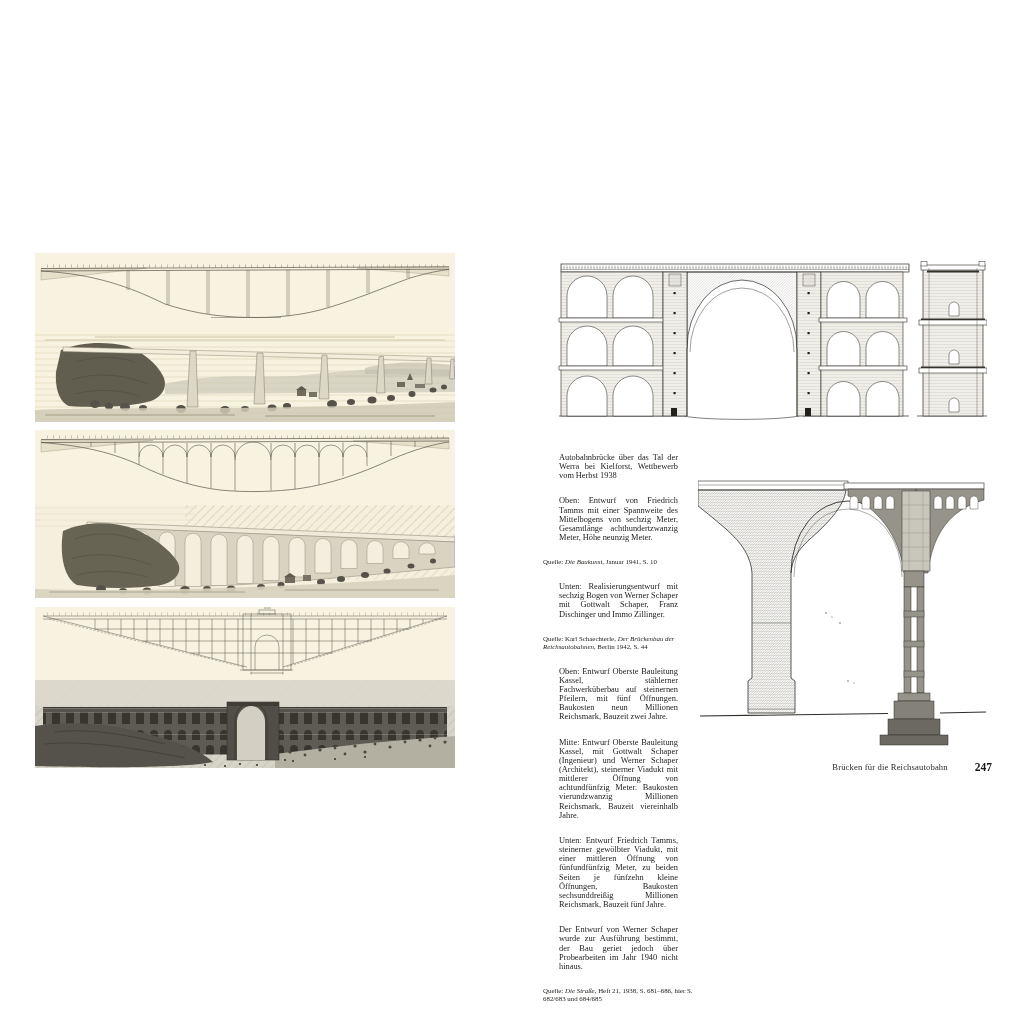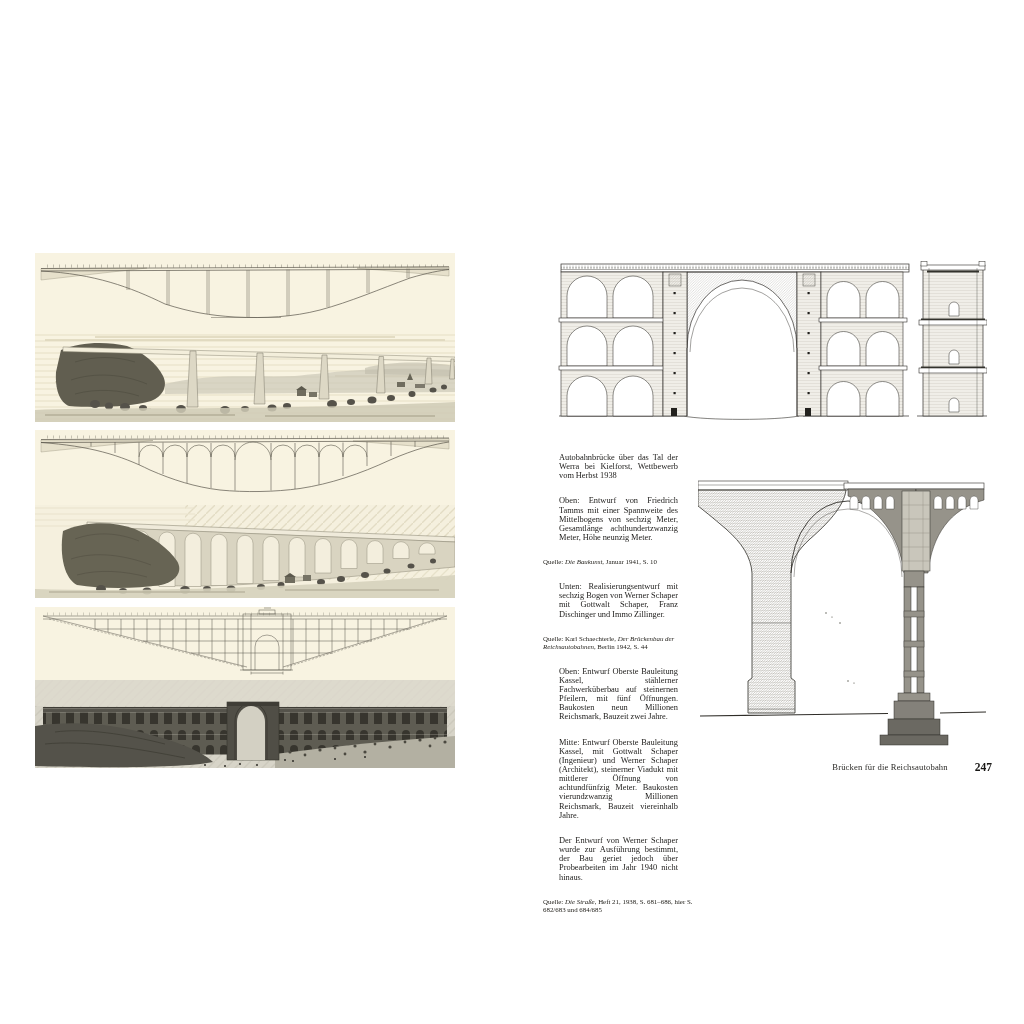--- a/index.html
+++ b/index.html
@@ -433,20 +433,21 @@
 <div id="caption-column" class="abs">
   <p class="cap">Autobahnbrücke über das Tal der Werra bei Kielforst, Wettbewerb vom Herbst 1938</p>
   <p class="cap">Oben: Entwurf von Friedrich Tamms mit einer Spannweite des Mittelbogens von sechzig Meter, Gesamtlänge achthundertzwanzig Meter, Höhe neunzig Meter.</p>
   <p class="src"><span>Quelle: </span><span class="t">Die Baukunst</span><span>, Januar 1941, S. 10</span></p>
 
   <p class="cap">Unten: Realisierungsentwurf mit sechzig Bogen von Werner Schaper mit Gottwalt Schaper, Franz Dischinger und Immo Zillinger.</p>
   <p class="src"><span>Quelle: Karl Schaechterle, </span><span class="t">Der Brückenbau der Reichsautobahnen</span><span>, Berlin 1942, S. 44</span></p>
 
   <p class="cap">Oben: Entwurf Oberste Bauleitung Kassel, stählerner Fachwerküberbau auf steinernen Pfeilern, mit fünf Öffnungen. Baukosten neun Millionen Reichsmark, Bauzeit zwei Jahre.</p>
   <p class="cap">Mitte: Entwurf Oberste Bauleitung Kassel, mit Gottwalt Schaper (Ingenieur) und Werner Schaper (Architekt), steinerner Viadukt mit mittlerer Öffnung von achtundfünfzig Meter. Baukosten vierundzwanzig Millionen Reichsmark, Bauzeit viereinhalb Jahre.</p>
+  <p class="cap">Unten: Entwurf Friedrich Tamms, steinerner gewölbter Viadukt, mit einer mittleren Öffnung von fünfundfünfzig Meter, zu beiden Seiten je fünfzehn kleine Öffnungen, Baukosten sechsunddreißig Millionen Reichsmark, Bauzeit fünf Jahre.</p>
   <p class="cap">Der Entwurf von Werner Schaper wurde zur Ausführung bestimmt, der Bau geriet jedoch über Probearbeiten im Jahr 1940 nicht hinaus.</p>
   <p class="src" style="margin-top:4px;"><span>Quelle: </span><span class="t">Die Straße</span><span>, Heft 21, 1938, S. 681–686, hier S. 682/683 und 684/685</span></p>
 </div>
 
 <div id="page-footer" class="abs">
   <span class="rt">Brücken für die Reichsautobahn</span>
   <span class="pn">247</span>
 </div>
 
 </body></html>

